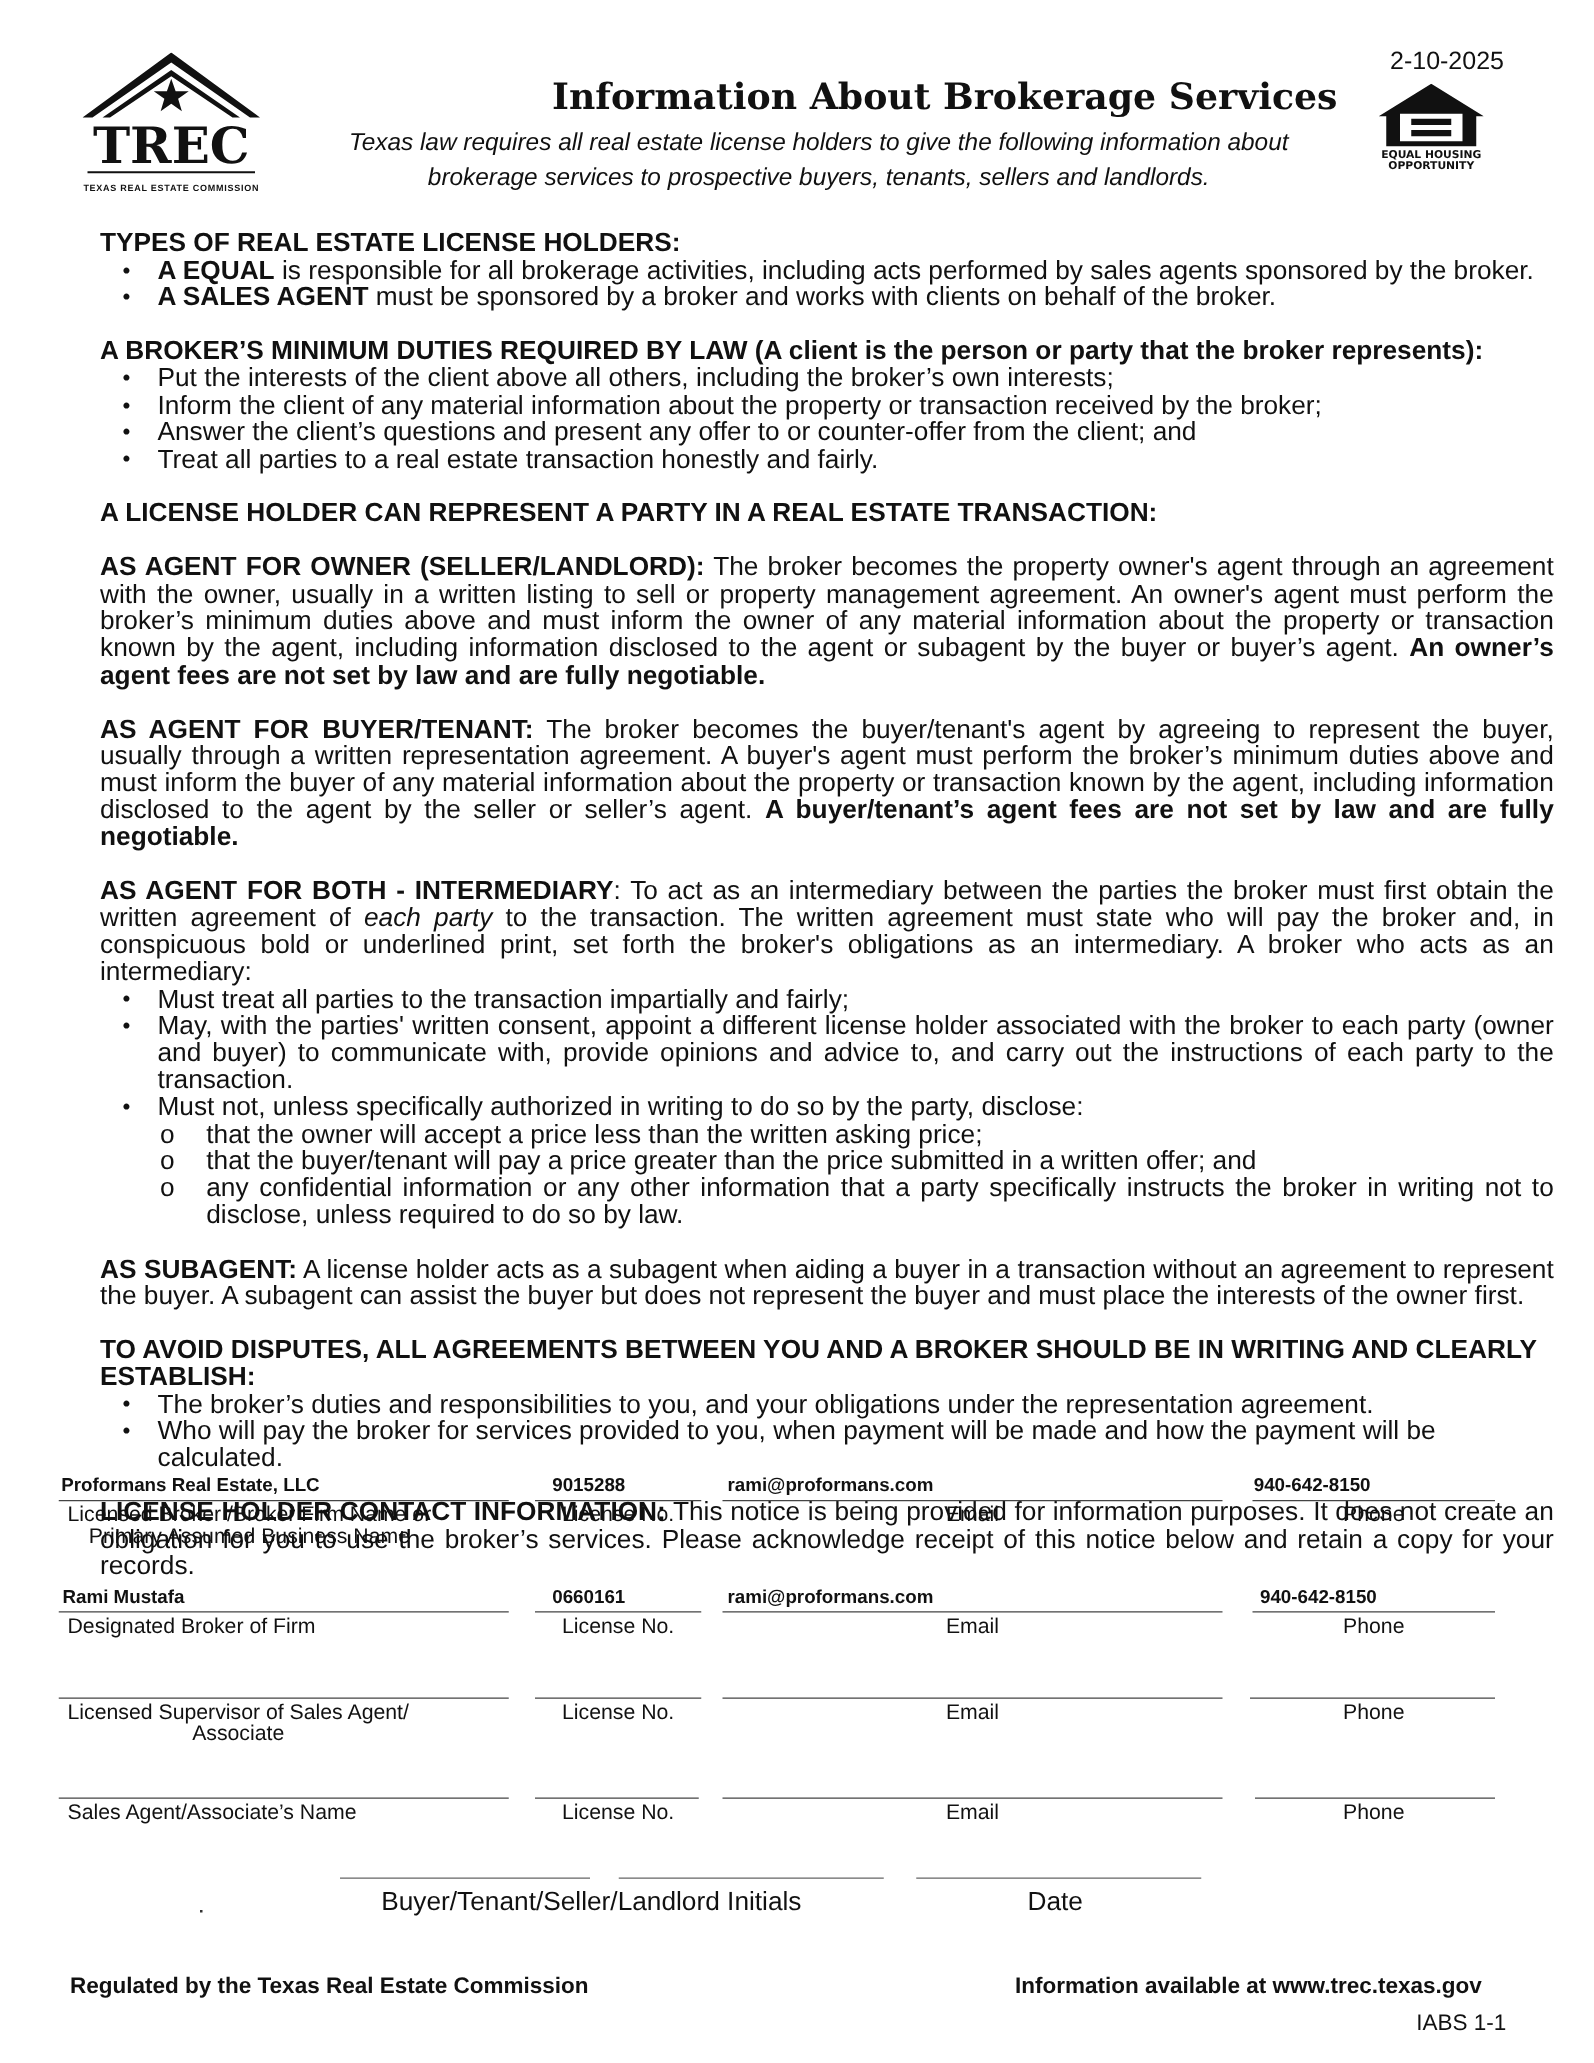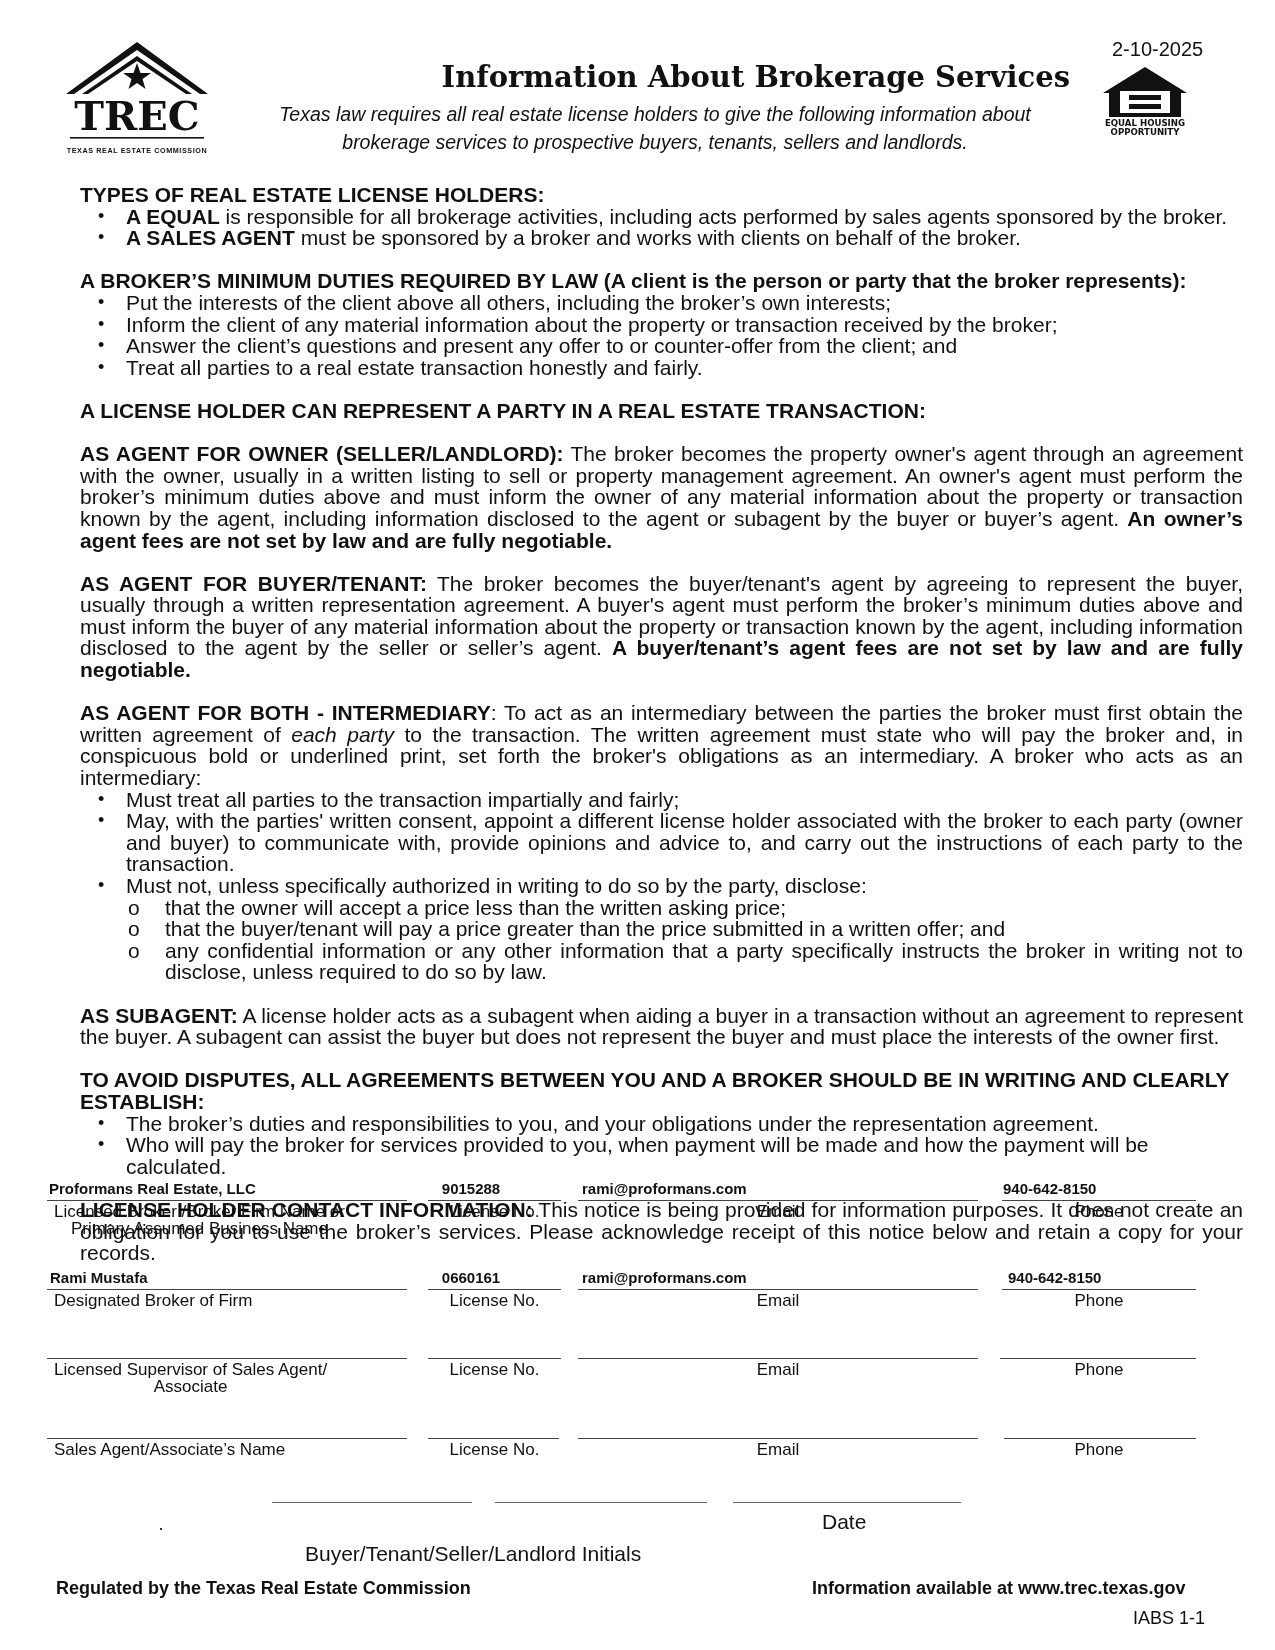--- a/index.html
+++ b/index.html
@@ -184,21 +184,21 @@
     <div class="clabel" style="left:54px;top:1442px;">Sales Agent/Associate’s Name</div>
     <div class="clabel" style="left:428px;top:1442px;width:133px;text-align:center;">License No.</div>
     <div class="clabel" style="left:578px;top:1442px;width:400px;text-align:center;">Email</div>
     <div class="clabel" style="left:1002px;top:1442px;width:194px;text-align:center;">Phone</div>
   </div>
 
   <div>
     <div class="initials-line" style="left:272px;width:200px;"></div>
     <div class="initials-line" style="left:495px;width:212px;"></div>
     <div class="initials-line" style="left:733px;width:228px;"></div>
-    <div class="initials-label" style="left:305px;margin-top:32px;">Buyer/Tenant/Seller/Landlord Initials</div>
+    <div class="initials-label" style="left:305px;">Buyer/Tenant/Seller/Landlord Initials</div>
     <div class="initials-label" style="left:822px;">Date</div>
     <div class="dot"></div>
   </div>
 
   <div class="foot-left">Regulated by the Texas Real Estate  Commission</div>
   <div class="foot-right">Information available at www.trec.texas.gov</div>
   <div class="form-id">IABS 1-1</div>
 </div>
 
 </body></html>

